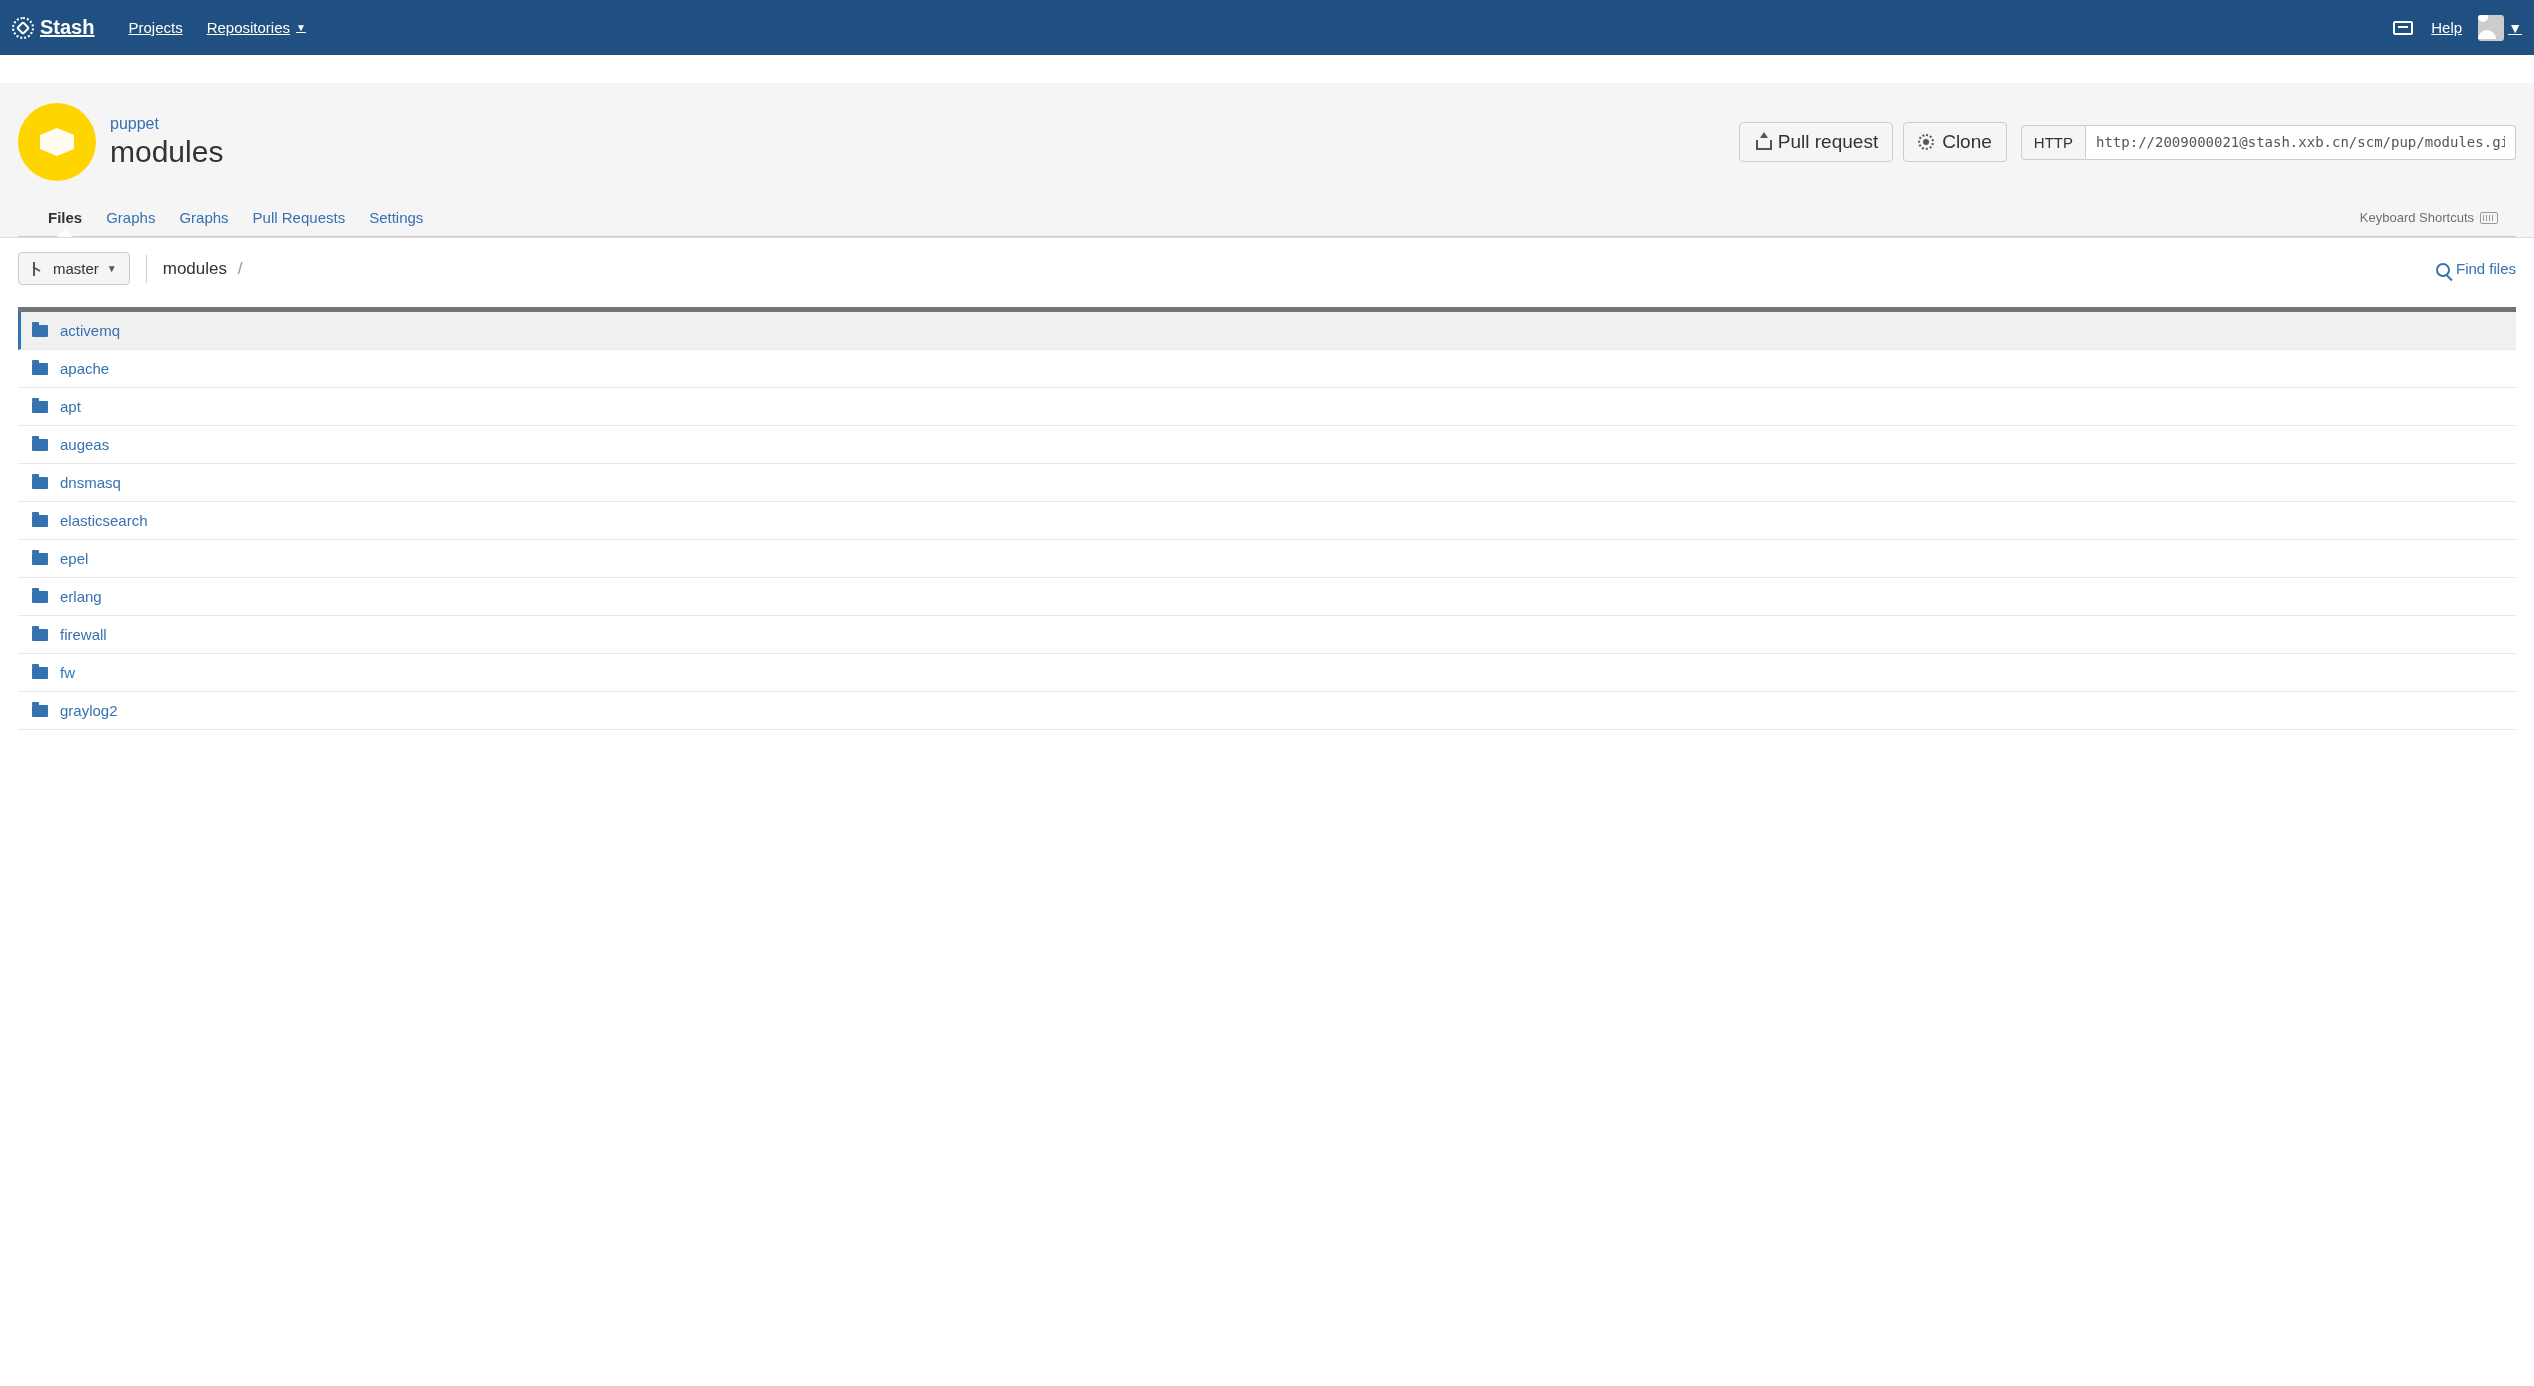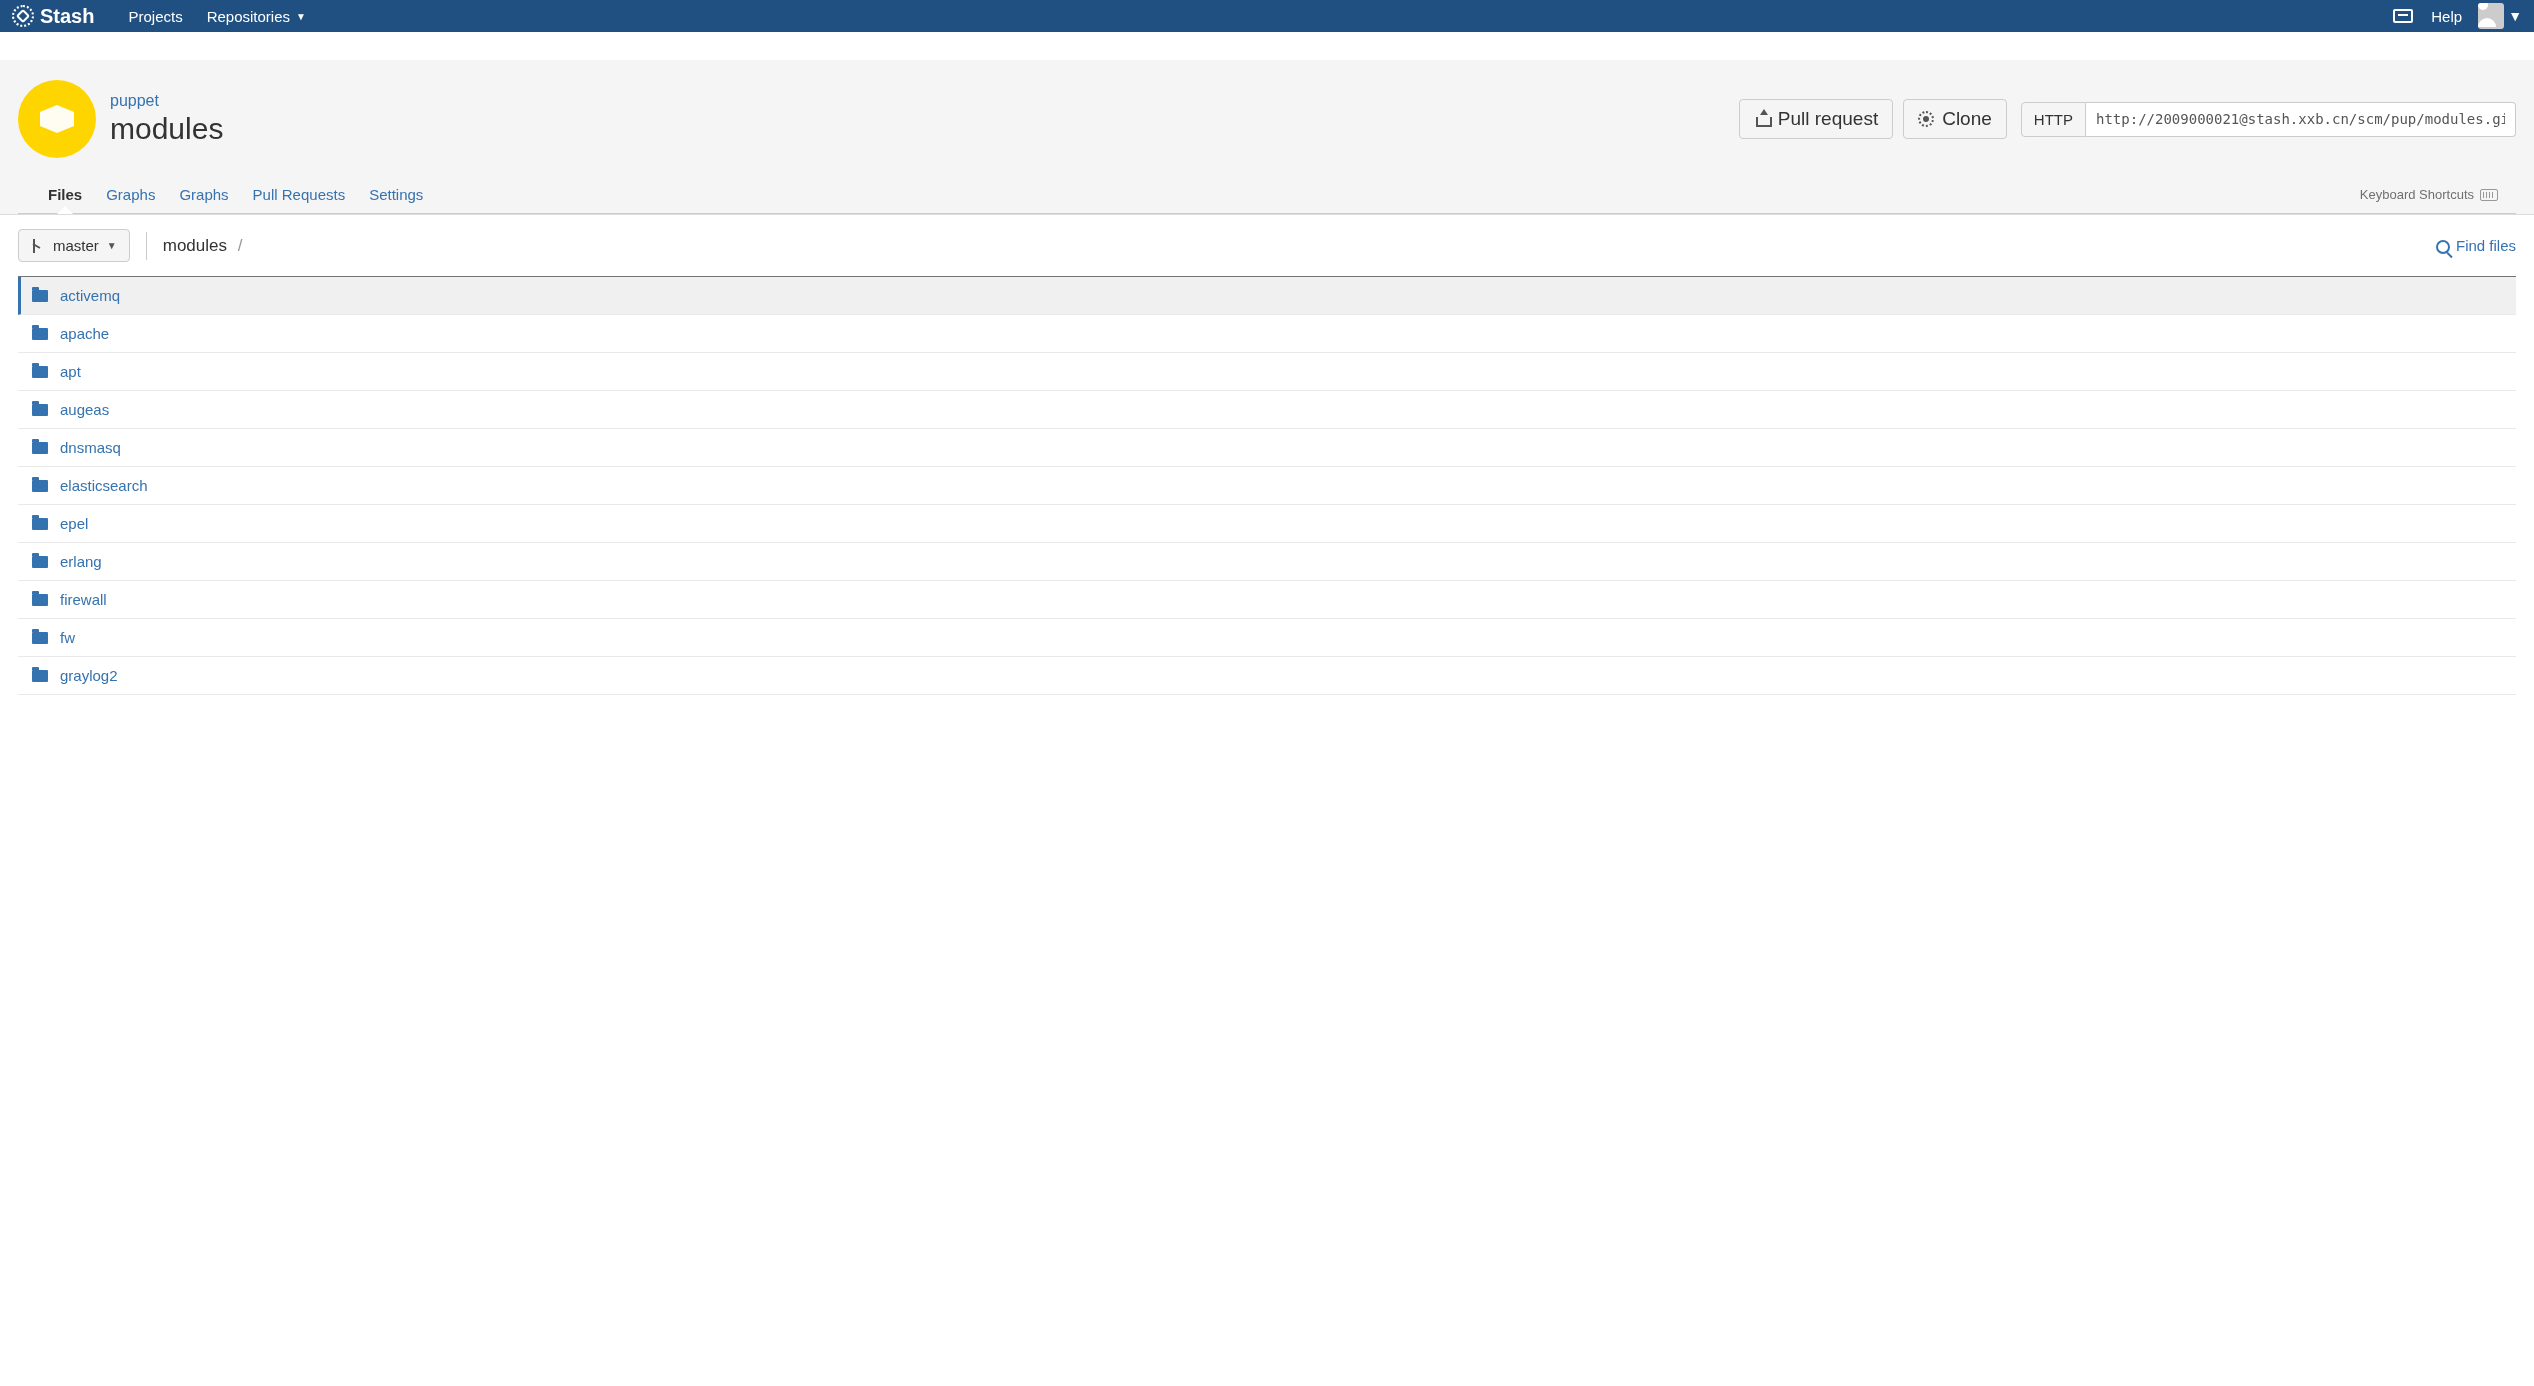--- a/index.html
+++ b/index.html
@@ -2,25 +2,26 @@
 <html><head>
 <meta charset="utf-8">
 <style>
   * { box-sizing: border-box; margin: 0; padding: 0; }
   body { font-family: Arial, Helvetica, sans-serif; font-size: 14px; color: #333; background: #fff; }
   a { text-decoration: none; }
 
   
   .topbar {
     background: #205081;
-    height: 32px;
+    height: 55px;
     display: flex;
     align-items: center;
     padding: 0 12px;
     color: #fff;
+    text-decoration: underline;
   }
   .logo {
     display: flex;
     align-items: center;
     gap: 6px;
     font-size: 20px;
     font-weight: bold;
     margin-right: 22px;
   }
   .logo-icon {
@@ -109,21 +110,21 @@
     border:1px solid #ccc; border-radius:4px; padding:7px 12px; background:#f5f5f5;
     display:flex; align-items:center; gap:8px; cursor:pointer; font-size:15px;
   }
   .branch-divider { width:1px; height:28px; background:#ccc; }
   .breadcrumb { font-size:17px; color:#333; }
   .breadcrumb .sep { color:#999; margin:0 6px; }
   .file-toolbar-spacer { flex:1; }
   .find-files { color:#3572b0; font-size:15px; display:flex; align-items:flex-end; gap:6px; cursor:pointer; }
 
   
-  .file-list { border-top:1px solid #737373; margin:0 18px; }
+  .file-list { border-top:5px solid #737373; margin:8px 18px; }
   .file-row {
     display:flex; align-items:center; padding:10px 14px; border-bottom:1px solid #e9e9e9;
     font-size:15px; cursor:pointer;
   }
   .file-row.selected { background:#f0f0f0; border-left:3px solid #3572b0; padding-left:11px; }
   .folder-icon { width:16px; height:12px; background:#3572b0; border-radius:1px; margin-right:12px; position:relative; }
   .folder-icon::before { content:""; position:absolute; top:-3px; left:0; width:7px; height:3px; background:#3572b0; border-radius:1px 1px 0 0;}
   .file-name { color:#3572b0; }
 
   

